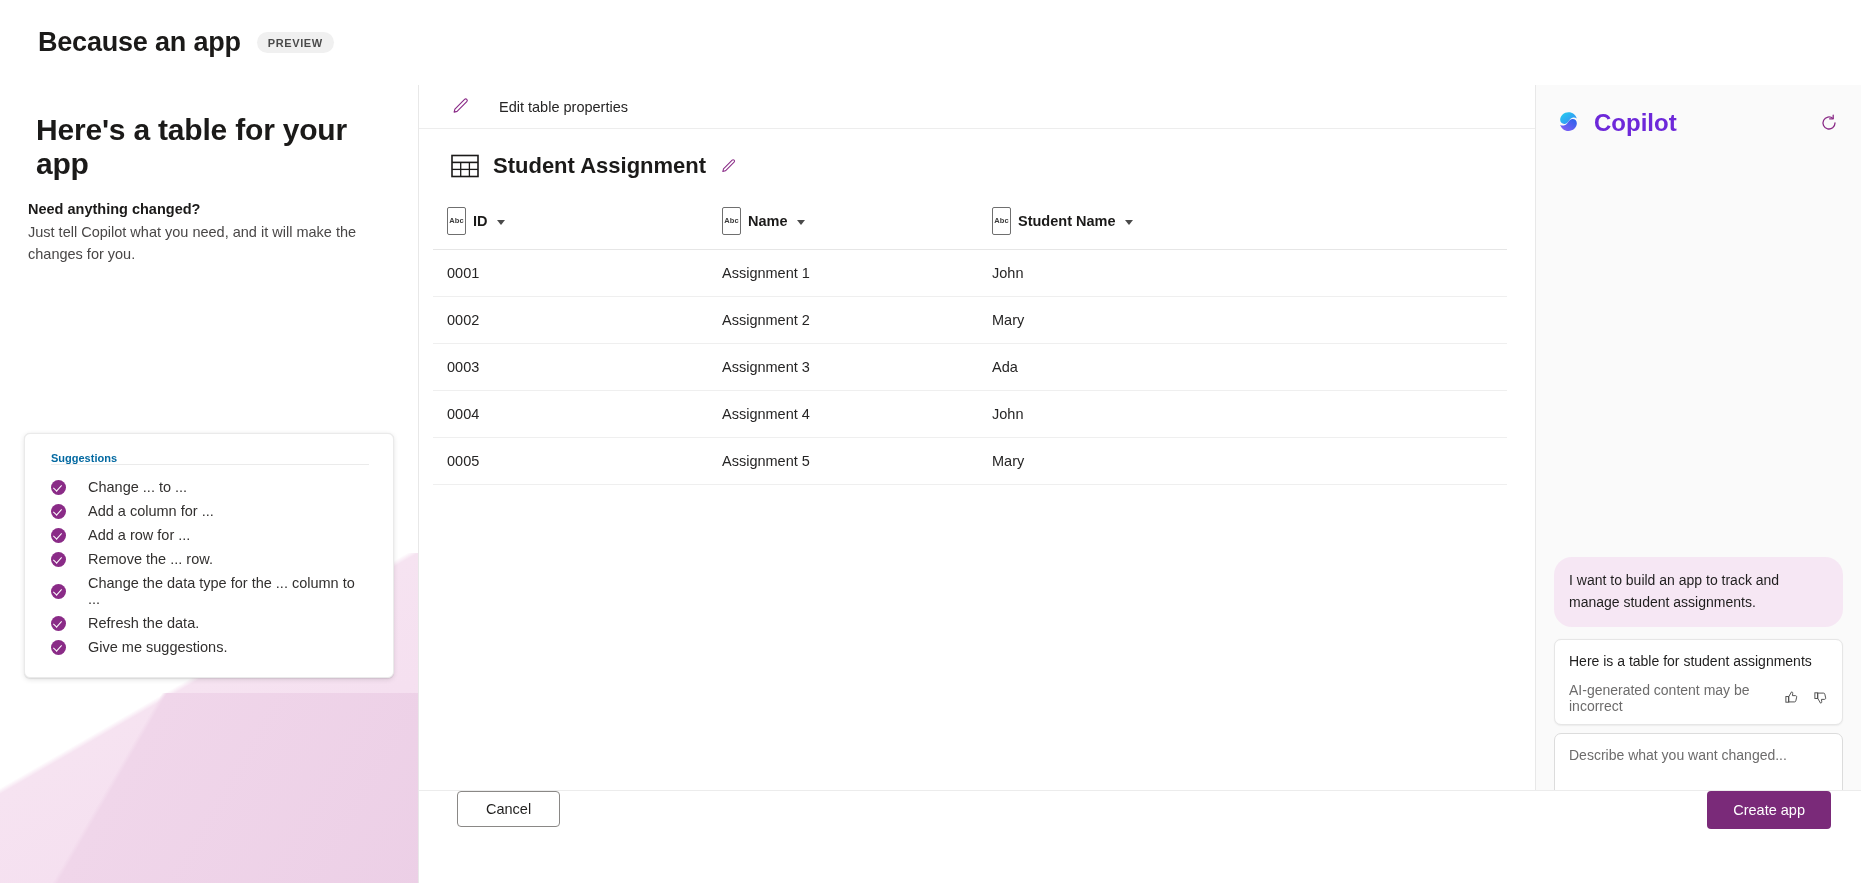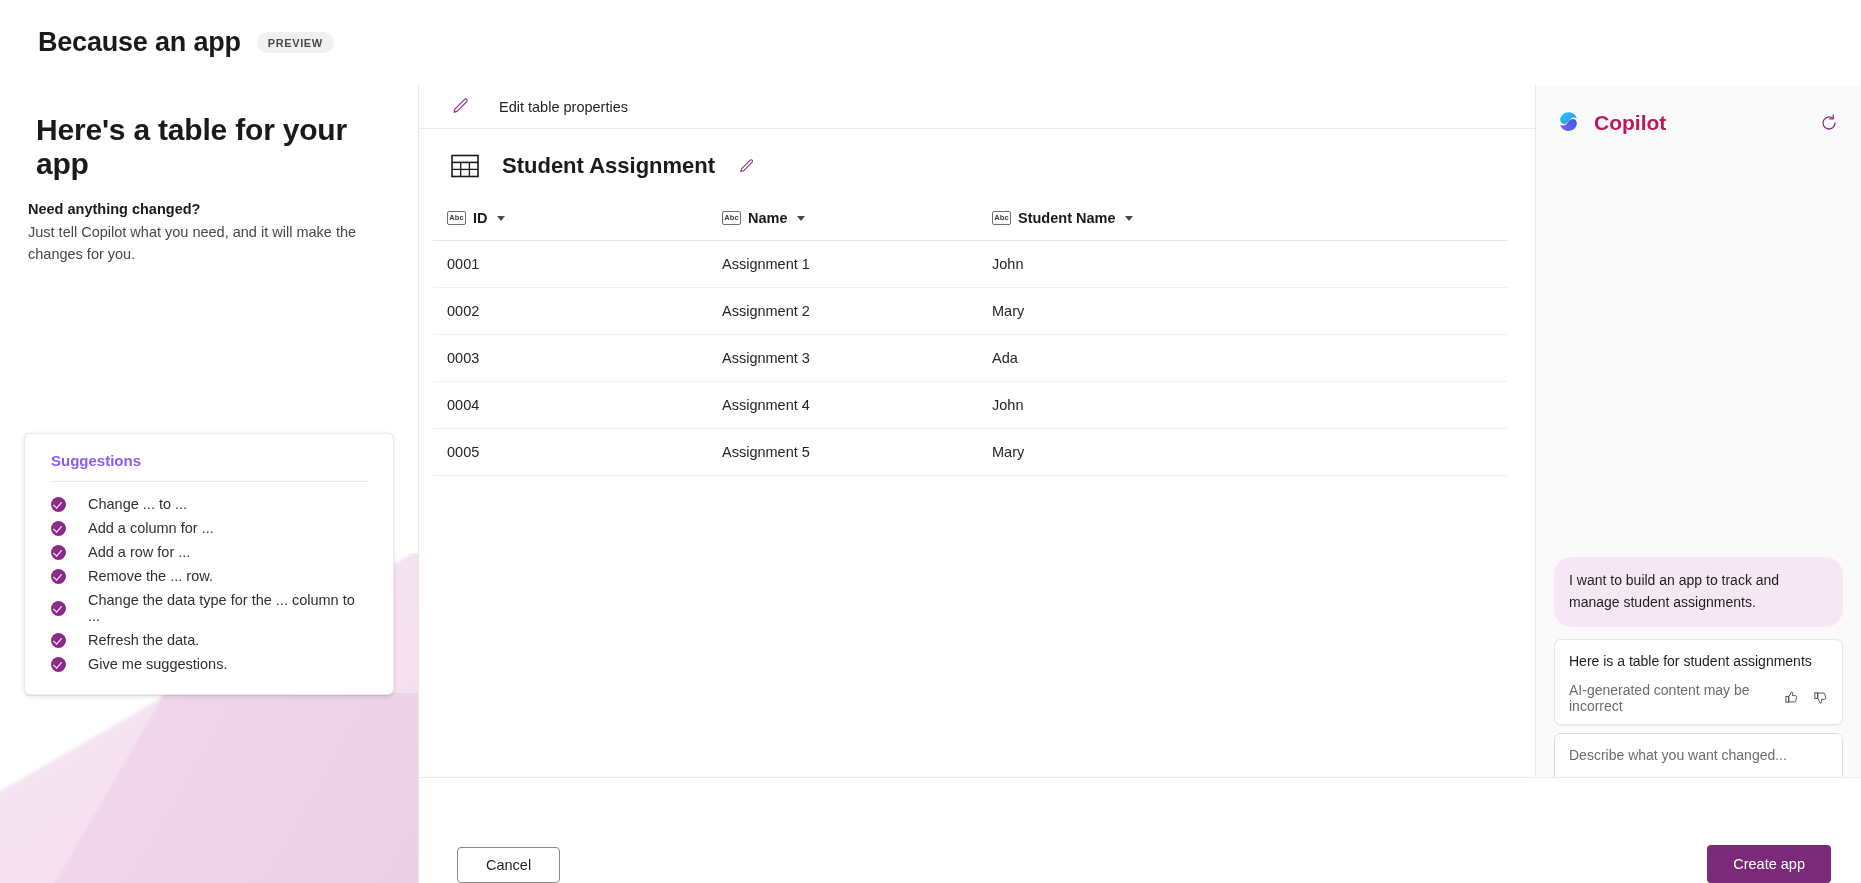--- a/index.html
+++ b/index.html
@@ -106,24 +106,23 @@
     left: 24px;
     top: 348px;
     width: 370px;
     background: #ffffff;
     border: 1px solid #eaeaea;
     border-radius: 6px;
     box-shadow: 0 1.6px 5px rgba(0,0,0,0.10), 0 0.3px 1px rgba(0,0,0,0.08);
     padding: 18px 24px 22px 26px;
   }
   .suggestions-title {
-    font-size: 15px;
+    font-size: 11px;
     font-weight: 700;
-    color: #8b5cf6;
-    margin-bottom: 12px;
+    color: #0369a1;
   }
   .suggestions-rule {
     height: 1px;
     background: #ebebeb;
     margin: 0 0 14px 0;
   }
   .sug-item {
     display: flex;
     align-items: center;
     gap: 22px;
@@ -179,21 +178,21 @@
 
   .table-wrap {
     flex: 1 1 auto;
     padding: 24px 28px 0 14px;
     overflow: hidden;
     position: relative;
   }
   .table-title-row {
     display: flex;
     align-items: center;
-    gap: 23px;
+    gap: 14px;
     padding-left: 18px;
     margin-bottom: 22px;
   }
   .table-title {
     font-size: 22px;
     font-weight: 600;
     color: #1b1a19;
   }
   .grid-icon svg { display: block; }
 
@@ -222,21 +221,21 @@
   }
   .col-id { width: 275px; }
   .col-name { width: 270px; }
   .col-student { width: auto; }
 
   .th-inner { display: inline-flex; align-items: center; gap: 7px; }
   .abc-chip {
     display: inline-flex;
     align-items: center;
     justify-content: center;
-    width: 19px; height: 14px;
+    width: 19px; height: 28px;
     border: 1px solid #6f6f6f;
     border-radius: 2px;
     font-size: 7.5px;
     font-weight: 600;
     color: #3b3b3b;
     letter-spacing: 0.1px;
     line-height: 1;
   }
   .chev {
     width: 0; height: 0;
@@ -281,23 +280,23 @@
     padding: 0 18px;
   }
   .copilot-head {
     display: flex;
     align-items: center;
     gap: 13px;
     padding: 16px 4px 0 2px;
     height: 60px;
   }
   .copilot-title {
-    font-size: 21px;
+    font-size: 24px;
     font-weight: 600;
-    color: #be185d;
+    color: #6d28d9;
     flex: 1 1 auto;
   }
   .refresh-btn { cursor: pointer; }
   .refresh-btn svg { display: block; }
 
   .chat-area {
     flex: 1 1 auto;
     display: flex;
     flex-direction: column;
     justify-content: flex-end;
@@ -376,25 +375,25 @@
     color: #7a3384;
     text-decoration: underline;
   }
 
   
   .actionbar {
     position: absolute;
     left: 419px;
     right: 0;
     bottom: 0;
-    height: 106px;
+    height: 93px;
     background: #ffffff;
     border-top: 1px solid #ececec;
     display: flex;
-    align-items: flex-end;
+    align-items: flex-start;
     padding: 0 30px 0 38px;
     z-index: 6;
   }
   .btn-cancel {
     background: #ffffff;
     border: 1px solid #8a8886;
     border-radius: 4px;
     font-size: 14.5px;
     color: #201f1e;
     font-family: "Liberation Sans", sans-serif;

